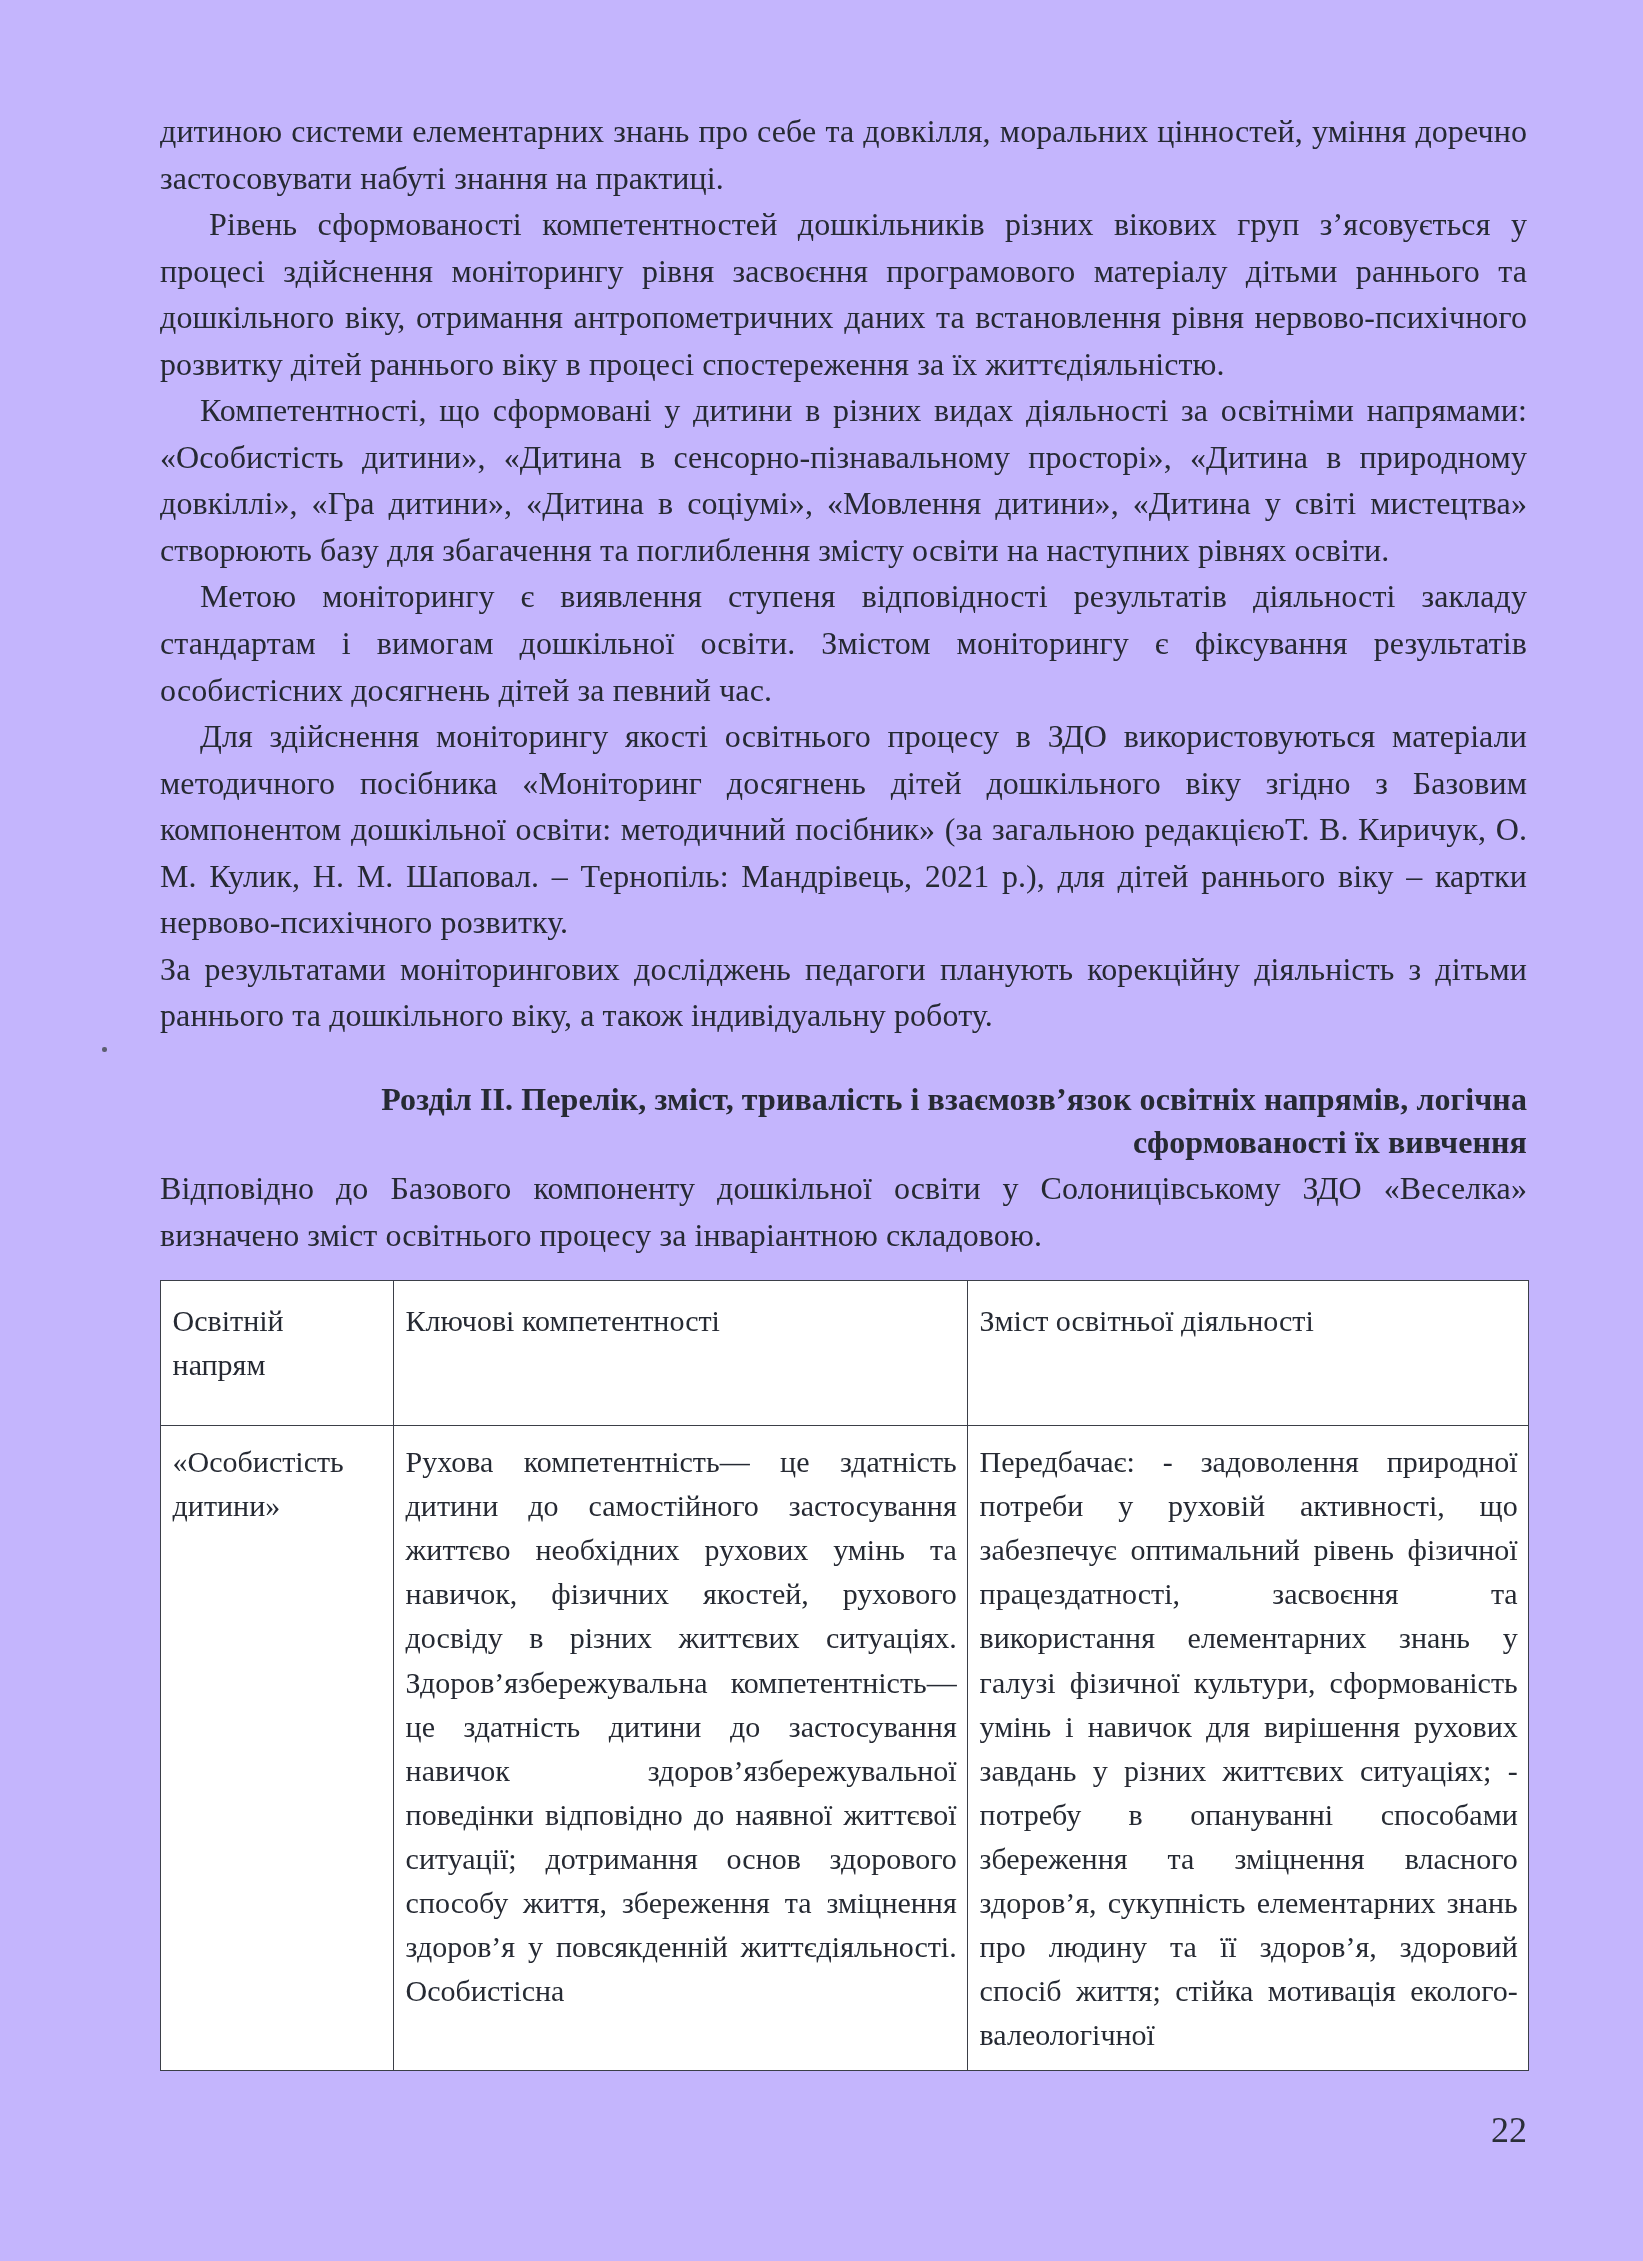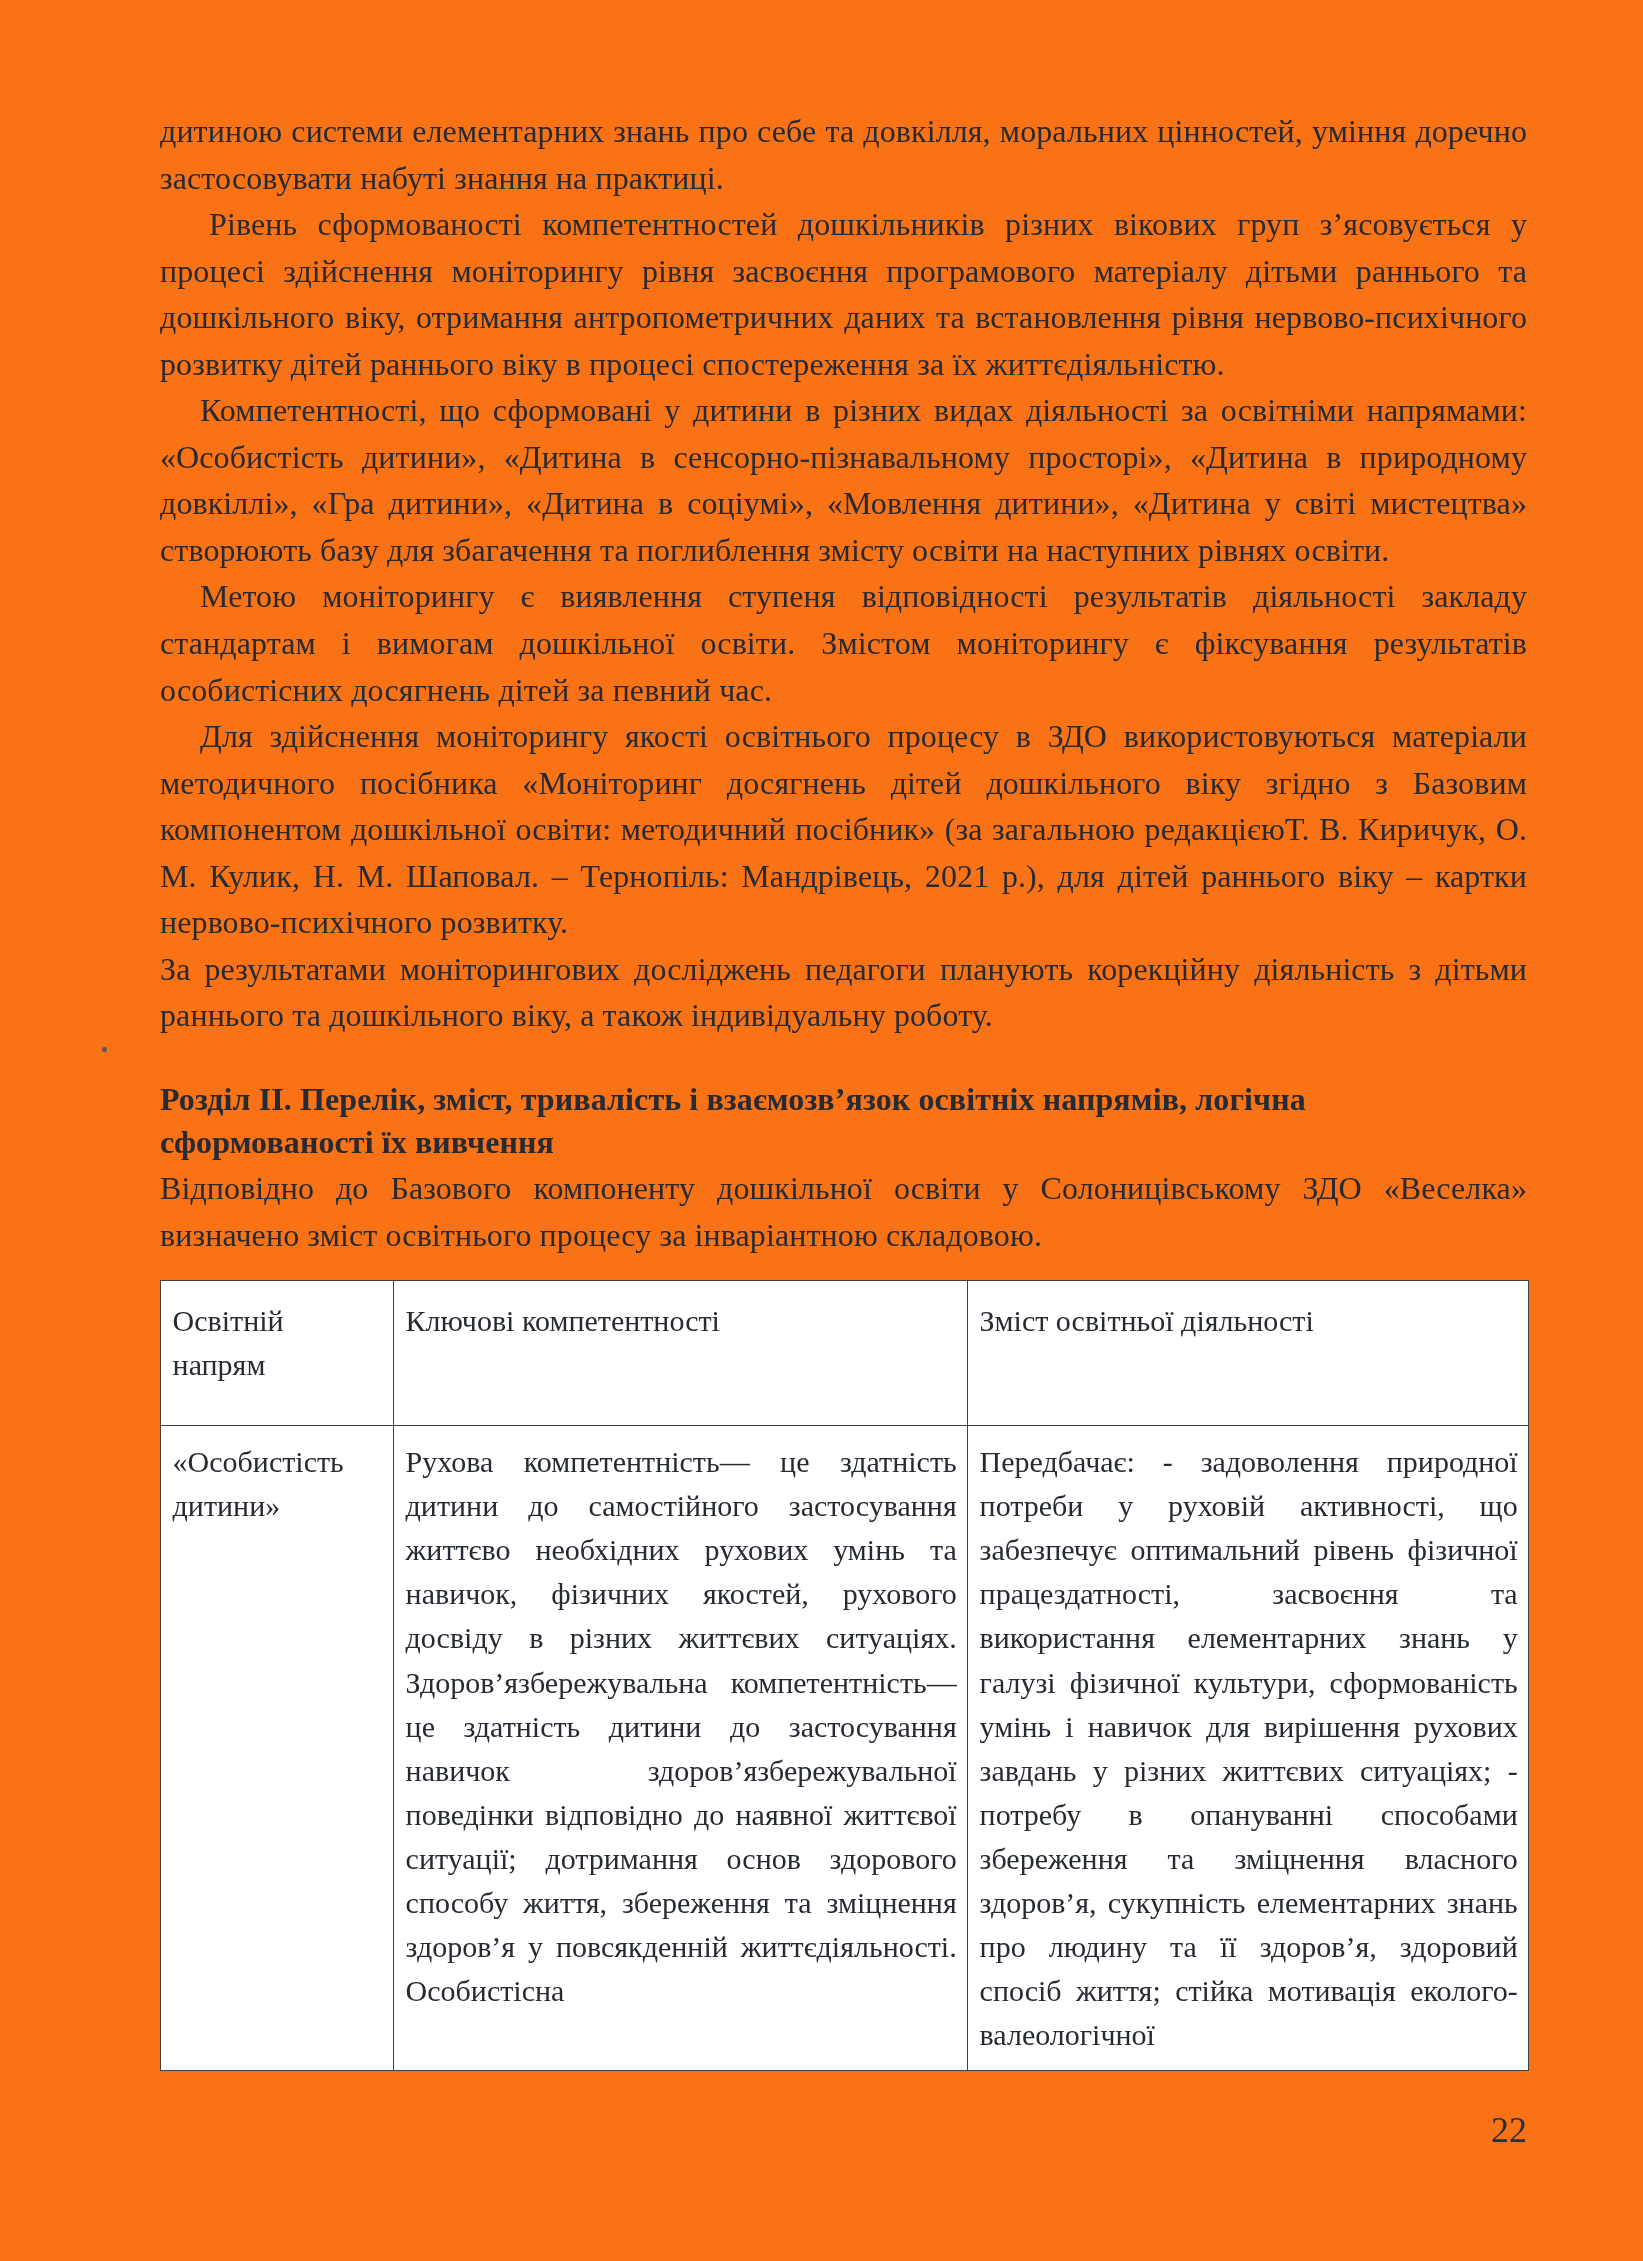--- a/index.html
+++ b/index.html
@@ -9,21 +9,21 @@
     background: #ffffff;
   }
   body {
     font-family: "Liberation Serif", "DejaVu Serif", serif;
     color: #262a33;
   }
   .page {
     position: relative;
     width: 1644px;
     height: 2261px;
-    background: #f97316;
+    background: #c4b5fd;
     box-sizing: border-box;
     overflow: hidden;
   }
   .content {
     position: absolute;
     left: 160px;
     top: 108px;
     width: 1367px;
   }
 
@@ -48,21 +48,21 @@
     width: 100%;
   }
   p.nostretch::after { display: none; }
 
   
   .section-heading {
     margin: 39px 0 0 0;
     font-size: 32px;
     font-weight: bold;
     line-height: 1.36;
-    text-align: left;
+    text-align: right;
     letter-spacing: 0.1px;
   }
   .section-heading .l1 { display: block; }
   .section-heading .l2 { display: block; }
 
   .after-heading {
     margin-top: 6.4px;
   }
 
   

